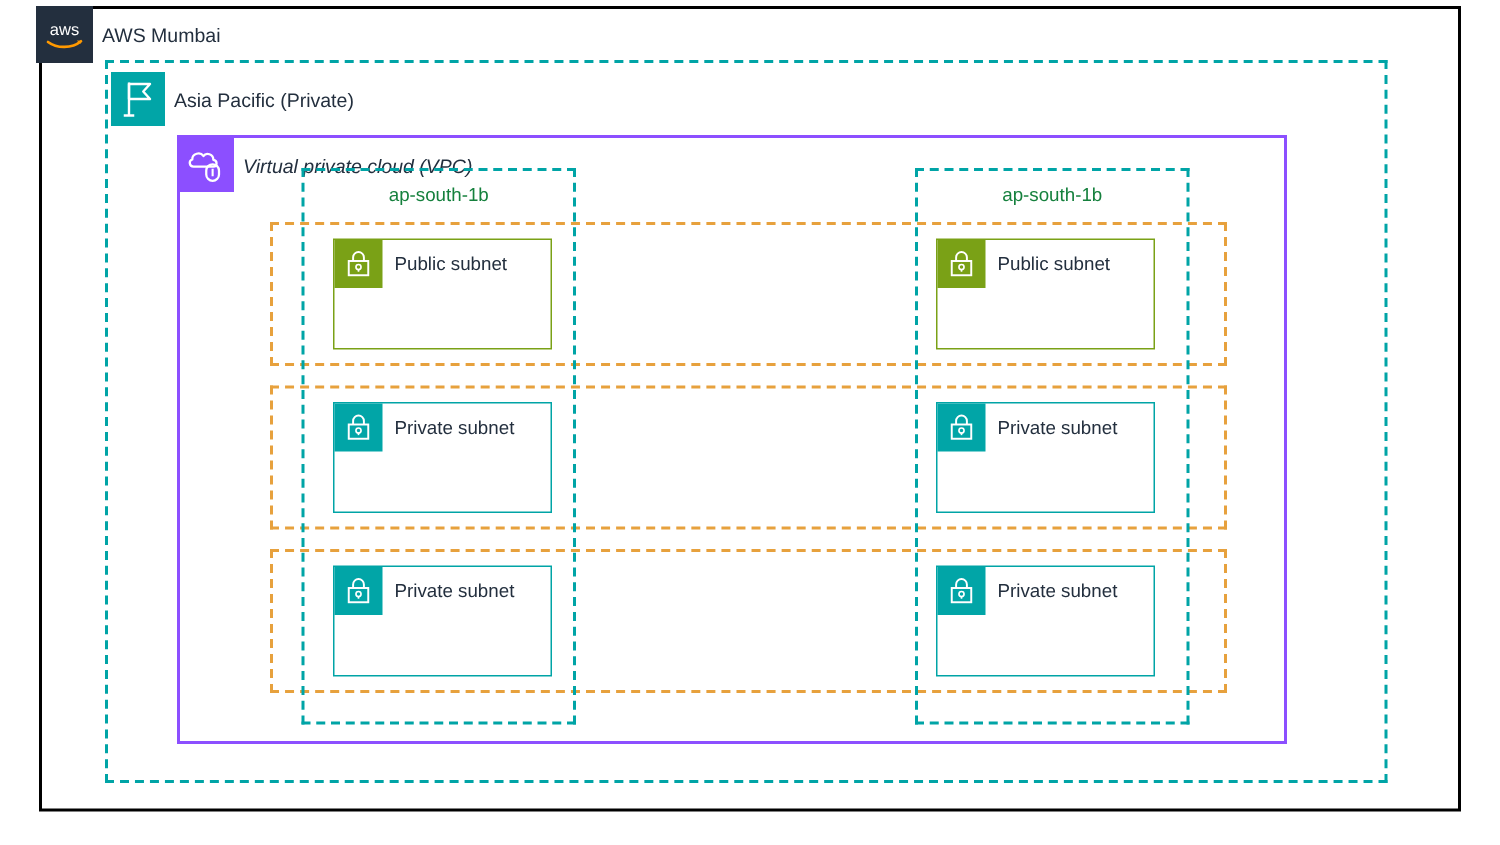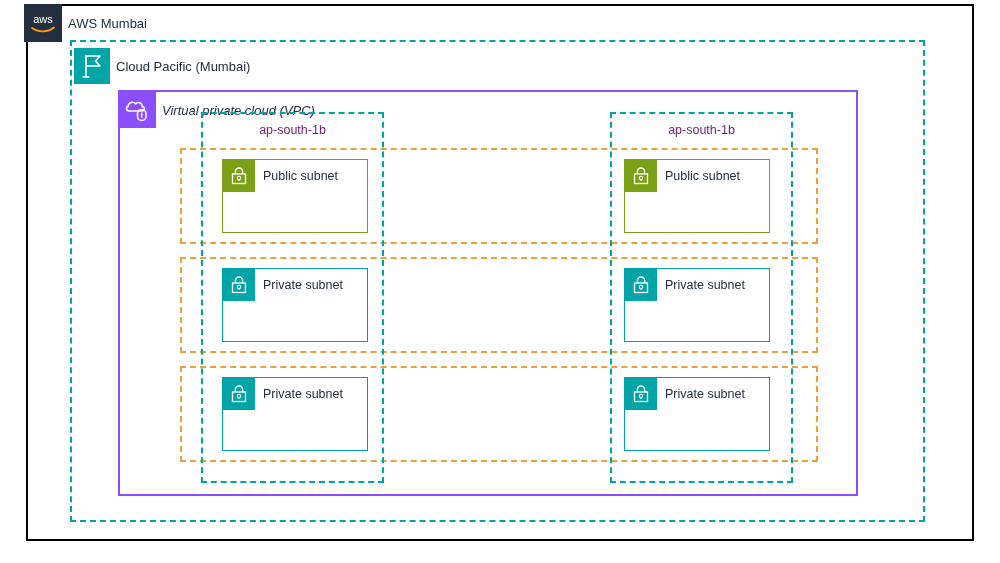--- a/index.html
+++ b/index.html
@@ -119,21 +119,21 @@
     border: 2px dashed #00a4a6;
   }
   .az-left  { left: 201px; }
   .az-right { left: 610px; }
   .az-label {
     position: absolute;
     top: 123px;
     width: 183px;
     text-align: center;
     font-size: 12.5px;
-    color: #701a75;
+    color: #15803d;
   }
   .az-label-left  { left: 201px; }
   .az-label-right { left: 610px; }
 
   
   .row-band {
     left: 180px;
     width: 638px;
     border: 2px dashed #e7a13d;
   }
@@ -197,21 +197,21 @@
   <div class="aws-cloud-label">AWS Mumbai</div>
 
   <div class="group region-box"></div>
   <div class="region-icon">
     <svg width="36" height="36" viewBox="0 0 36 36" aria-hidden="true">
       <path d="M12 7 L12 29" stroke="#ffffff" stroke-width="1.6" fill="none"></path>
       <path d="M8.5 29 L15.5 29" stroke="#ffffff" stroke-width="1.6" fill="none"></path>
       <path d="M12 8 L26 8 L21.5 13 L26 18 L12 18 Z" stroke="#ffffff" stroke-width="1.6" fill="none" stroke-linejoin="round"></path>
     </svg>
   </div>
-  <div class="group-label region-label">Cloud Pacific (Mumbai)</div>
+  <div class="group-label region-label">Asia Pacific (Private)</div>
 
   <div class="group vpc-box"></div>
   <div class="vpc-icon">
     <svg width="36" height="36" viewBox="0 0 36 36" aria-hidden="true">
       <path d="M9 19 C6.2 19, 5.5 15.2, 8.2 14.3 C8.0 10.3, 13.6 9.0, 15.6 12.0
                C17.4 9.4, 22.4 10.6, 22.2 14.6 C25.2 15.0, 25.0 19, 22.2 19 Z" stroke="#ffffff" stroke-width="1.5" fill="none" stroke-linejoin="round"></path>
       <rect x="17.5" y="17.5" width="8.5" height="11" rx="4.25" stroke="#ffffff" stroke-width="1.5" fill="none"></rect>
       <path d="M21.75 20.5 L21.75 25.5" stroke="#ffffff" stroke-width="1.4"></path>
     </svg>
   </div>

